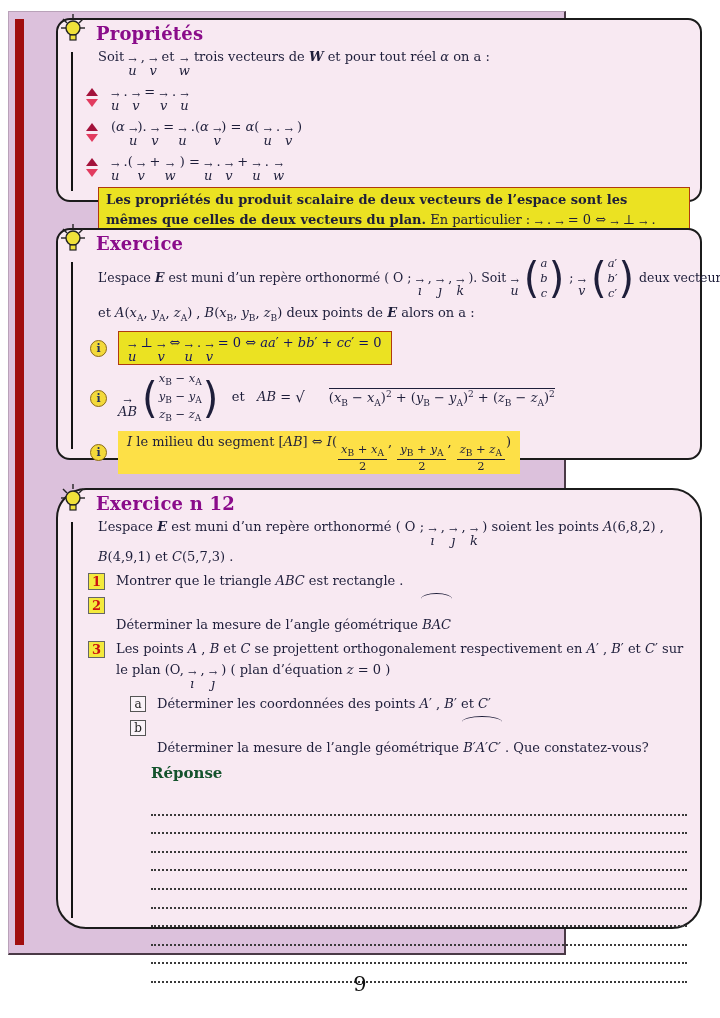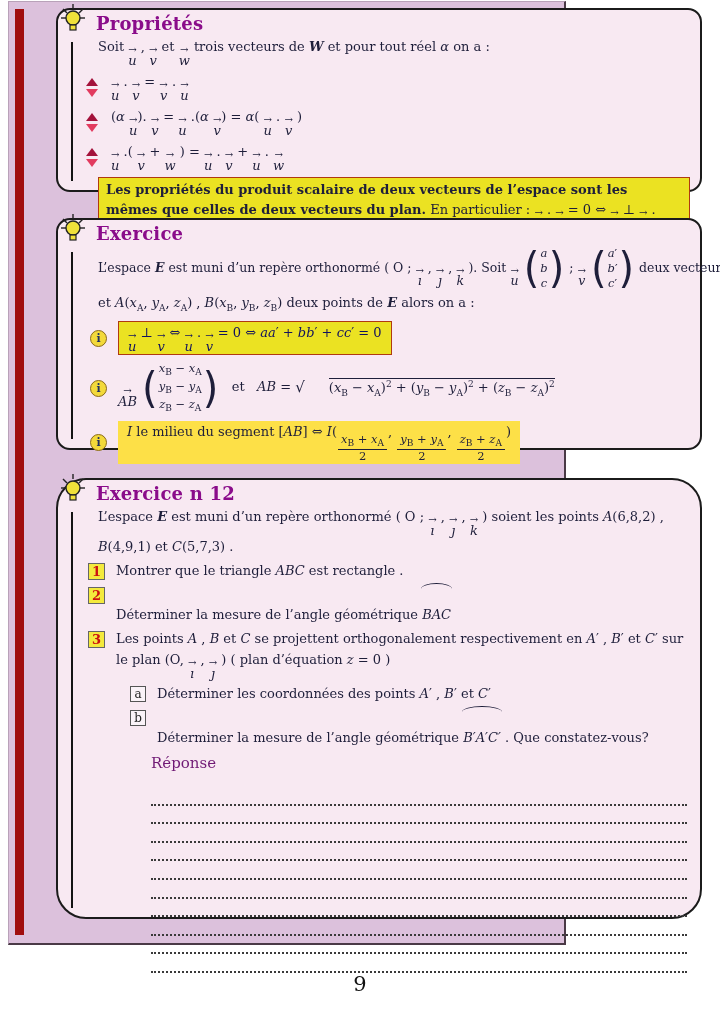--- a/index.html
+++ b/index.html
@@ -3,21 +3,21 @@
 <meta charset="utf-8">
 <style>
   * { box-sizing: border-box; }
   html,body { margin:0; padding:0; }
   body {
     width:720px; height:1018px; position:relative; background:#ffffff;
     font-family:"DejaVu Serif","Liberation Serif",serif;
     color:#1e1e3a; overflow:hidden;
   }
   .paper {
-    position:absolute; left:8px; top:1px; width:558px; height:944px;
+    position:absolute; left:8px; top:11px; width:558px; height:944px;
     background:#dcc1dc;
     border-right:2px solid #4a3a46; border-bottom:2px solid #4a3a46;
     border-top:1px solid #b9a2b9; border-left:1px solid #b9a2b9;
   }
   .red-bar {
     position:absolute; left:6px; top:7px; width:9px; height:926px;
     background:#a00e0e;
   }
   .box {
     position:absolute; left:47px; width:646px;
@@ -69,21 +69,21 @@
     width:17px; height:17px; flex:none; margin-top:2px;
     background:#f4ea3d; border:1px solid #666; color:#cc1111;
     font-weight:bold; text-align:center; line-height:16px; font-size:13px;
   }
   .sub-row { margin-left:32px; }
   .letter-badge {
     width:16px; height:16px; flex:none; margin-top:2px;
     background:#faf3f8; border:1px solid #555; color:#222;
     text-align:center; line-height:15px; font-size:12px;
   }
-  .reponse { color:#701a75; font-weight:normal; font-size:15px; margin:0 0 0 53px; }
+  .reponse { color:#14532d; font-weight:bold; font-size:15px; margin:0 0 0 53px; }
   .answers { margin:12px 0 0 53px; width:536px; }
   .answer-line { height:18.6px; border-bottom:2px dotted #3a3a3a; }
 
   
   .vec { display:inline-flex; flex-direction:column; align-items:center; line-height:1; vertical-align:-2px; }
   .vec .arr { font-size:10px; height:7px; line-height:6px; }
   .vec .base { font-style:italic; }
   .scr { font-style:italic; font-weight:bold; }
   sub, sup { font-size:9px; }
   .col { display:inline-flex; align-items:center; vertical-align:middle; margin:0 1px; }

